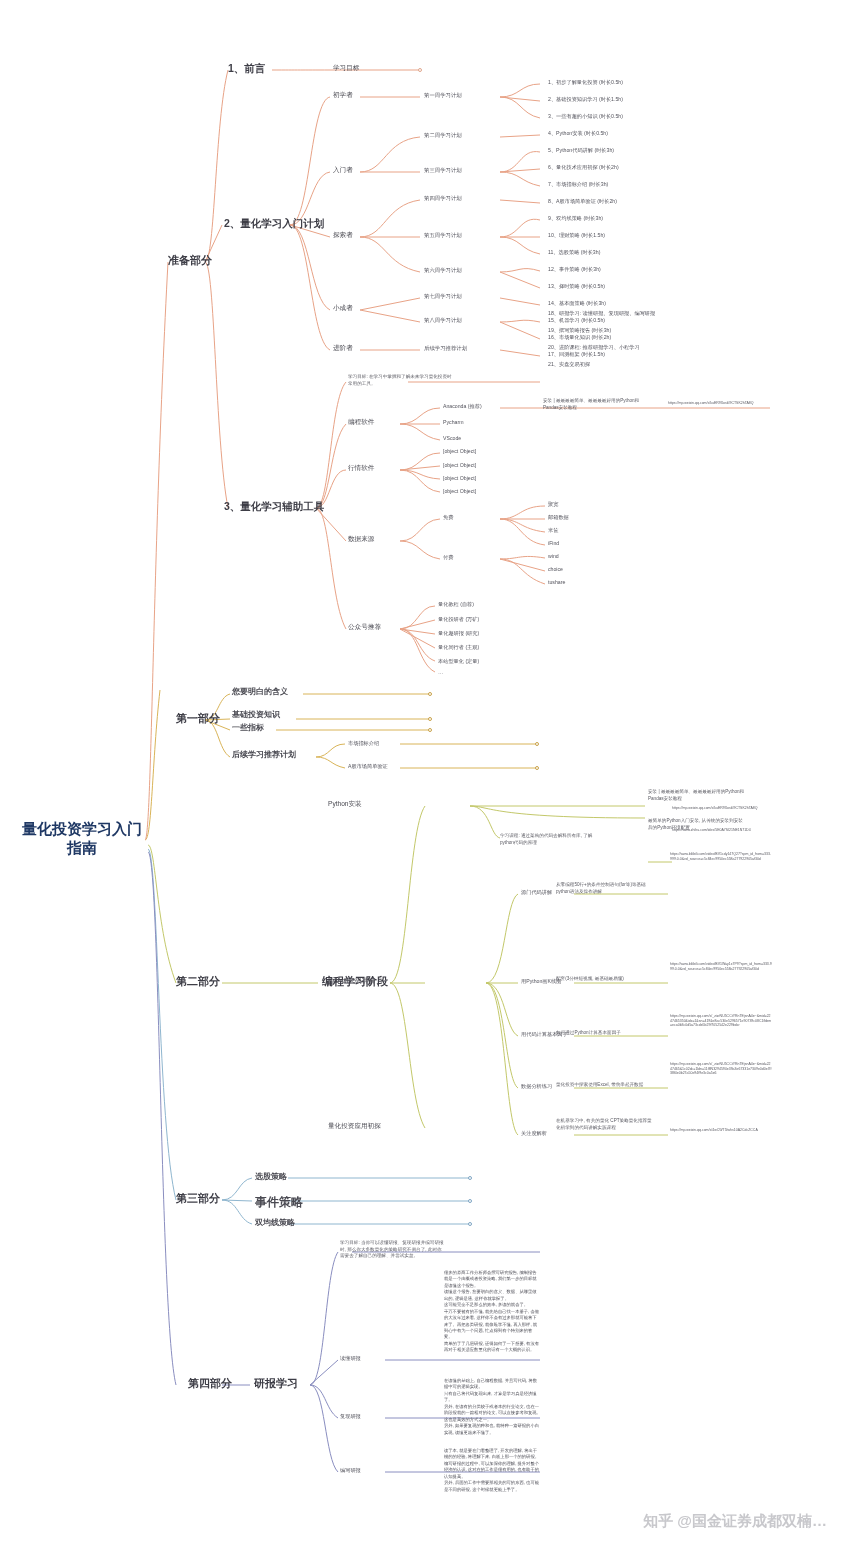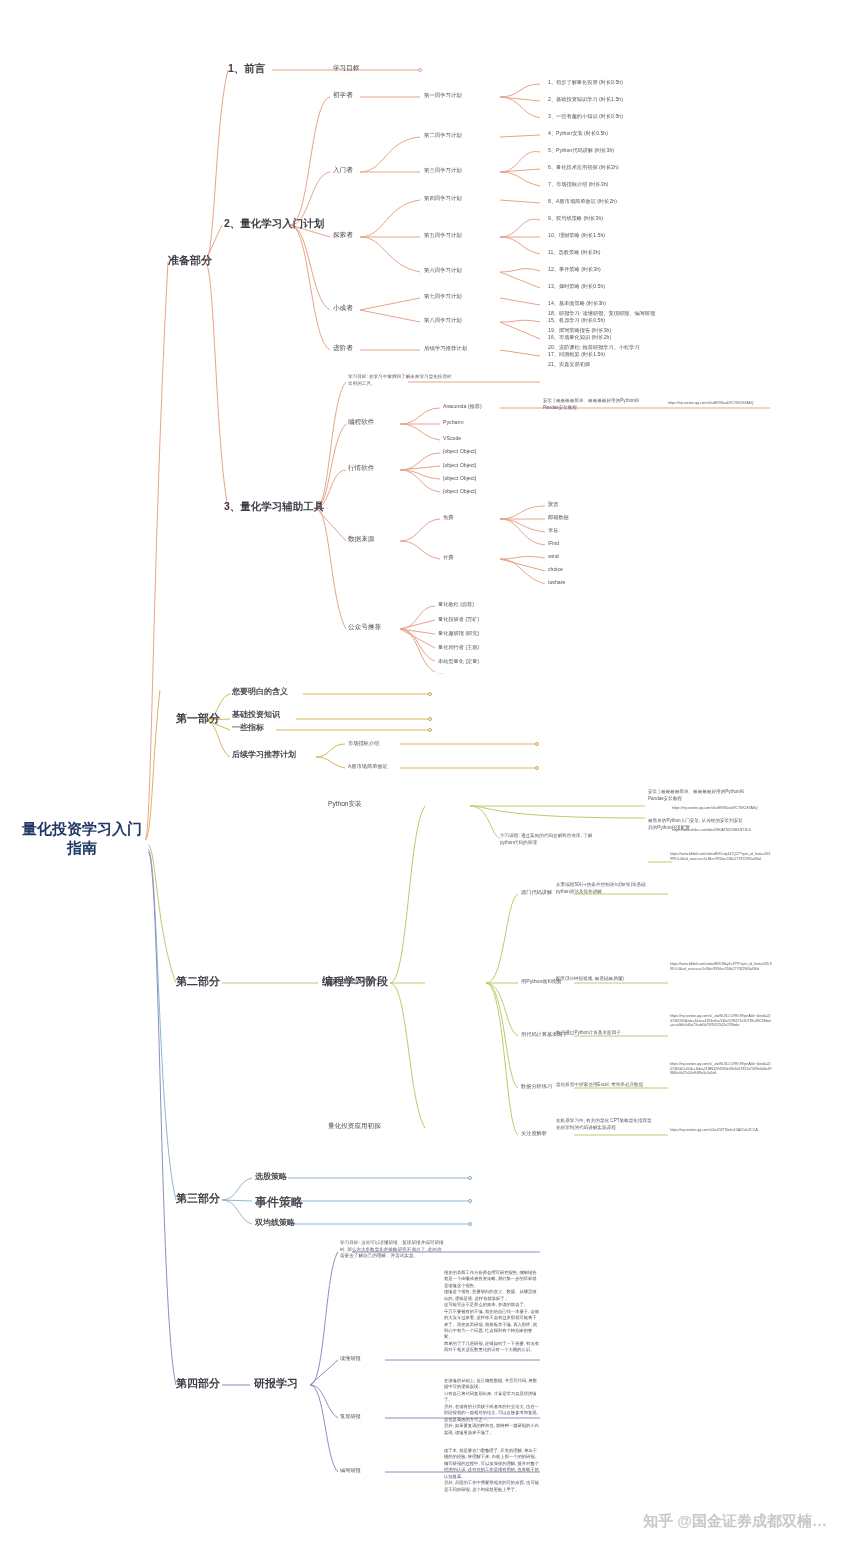--- a/index.html
+++ b/index.html
@@ -298,21 +298,21 @@
   <div class="node url" style="left:670px;top:1128px;width:102px;">https://mp.weixin.qq.com/s/4wCWT5Iwhs10A2CdcZCCA</div>
 
   <div class="node lvl1" style="left:176px;top:1192px;">第三部分</div>
   <div class="node lvl2" style="left:255px;top:1172px;font-weight:bold;font-size:8px;">选股策略</div>
   <div class="node lvl2" style="left:255px;top:1195px;font-weight:bold;font-size:12px;">事件策略</div>
   <div class="node lvl2" style="left:255px;top:1218px;font-weight:bold;font-size:8px;">双均线策略</div>
   <div class="dot blue" style="left:468px;top:1176px;"></div>
   <div class="dot blue" style="left:468px;top:1199px;"></div>
   <div class="dot blue" style="left:468px;top:1222px;"></div>
 
-  <div class="node lvl1" style="left:176px;top:1377px;text-align:right;">第四部分</div>
+  <div class="node lvl1" style="left:188px;top:1377px;text-align:right;">第四部分</div>
   <div class="node lvl1" style="left:254px;top:1377px;">研报学习</div>
   <div class="node note" style="left:340px;top:1240px;width:104px;">学习目标: 当你可以读懂研报、复现研报并编写研报时, 那么你大多数量化的策略研究不倒台了, 此时你需要去了解自己的理解、并尝试实盘。</div>
 
   <div class="node leaf" style="left:340px;top:1355px;">读懂研报</div>
   <div class="node leaf" style="left:340px;top:1413px;">复现研报</div>
   <div class="node leaf" style="left:340px;top:1467px;">编写研报</div>
 
   <div class="node bigtext" style="left:444px;top:1270px;width:96px;white-space:pre-wrap;">很多的券商工作分析师会撰写研究报告, 编制报告就是一个由概或者投资策略, 我们第一步的目标就是读懂这个报告。
 读懂这个报告, 您要明白的含义、数据、从哪里做出的, 逻辑是通, 这样你就掌握了。
 这可能完全不足那么的效率, 多读的就会了。

